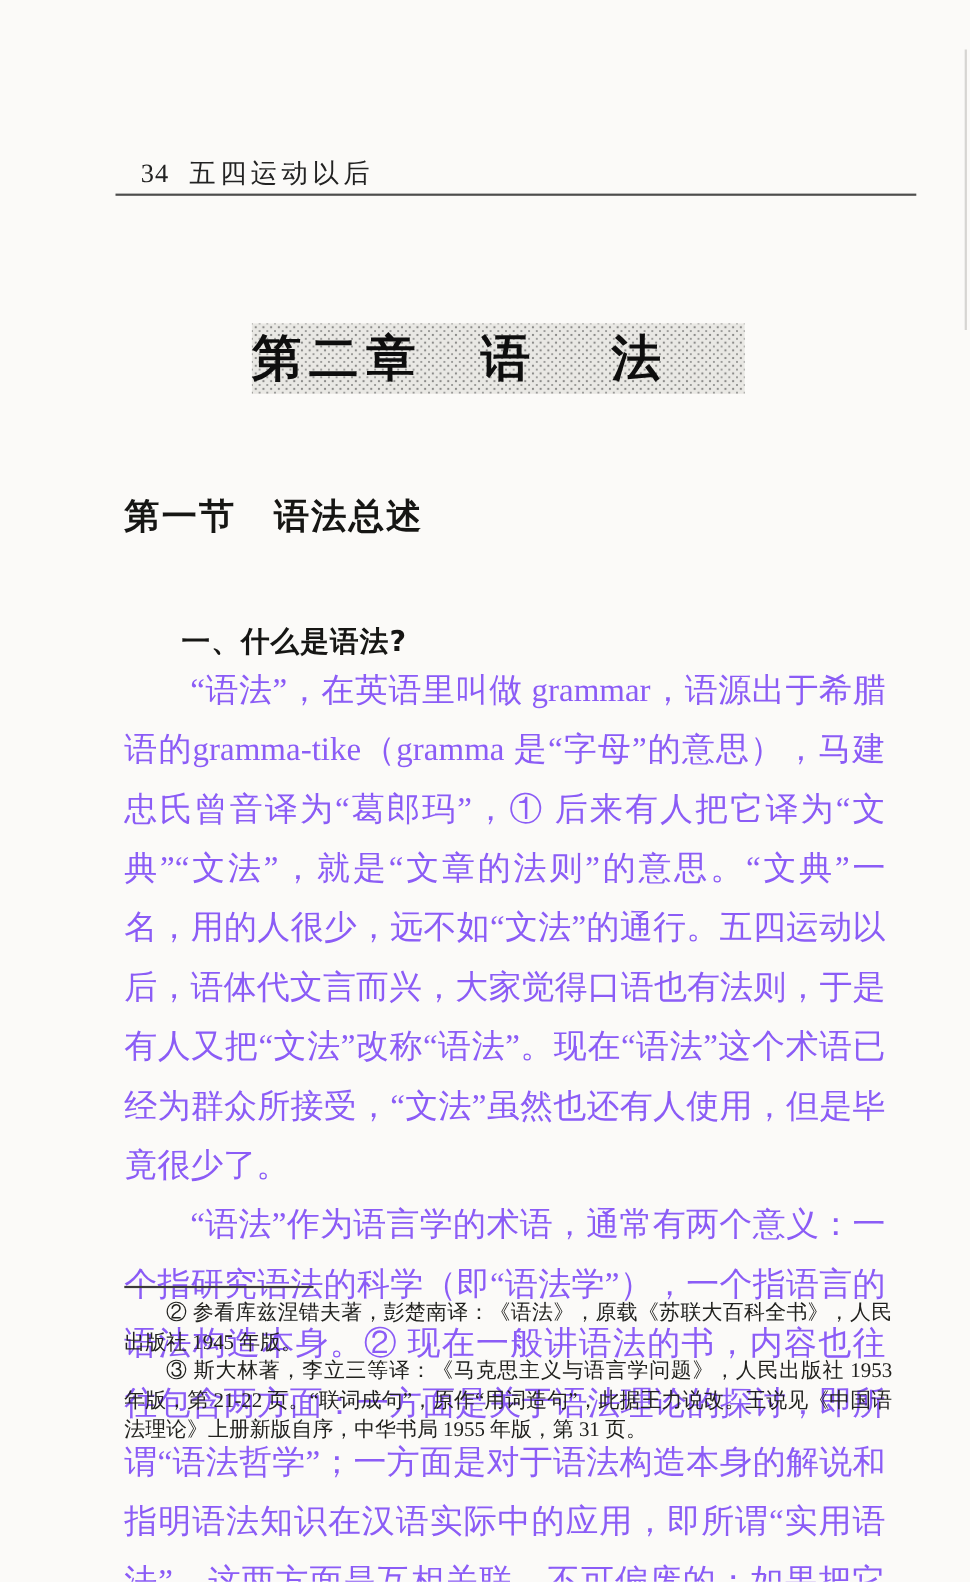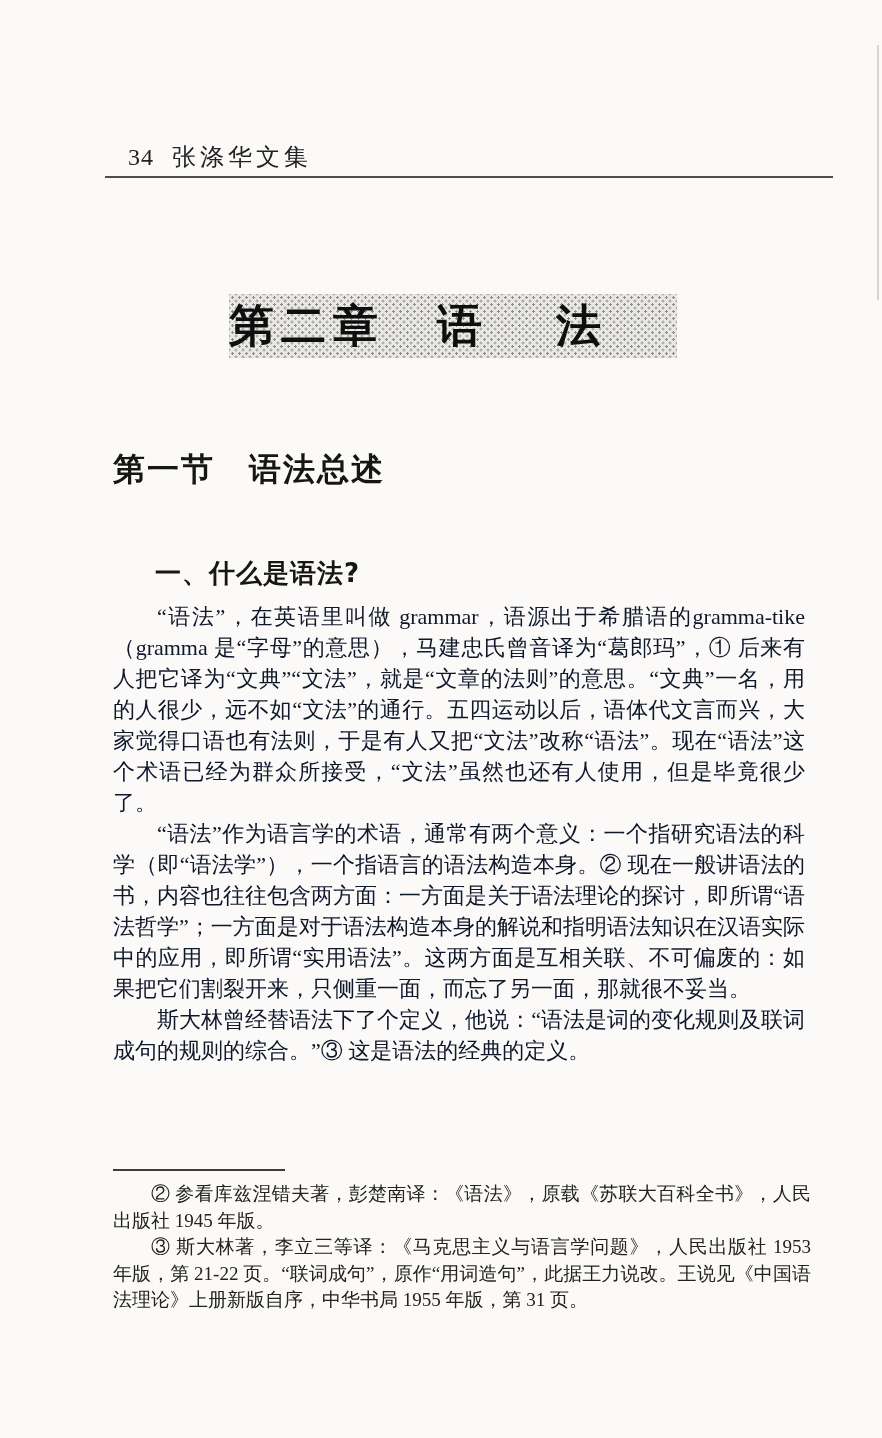--- a/index.html
+++ b/index.html
@@ -88,41 +88,41 @@
     font-weight: bold;
     font-size: 32px;
     letter-spacing: 2px;
     color: #161614;
   }
   
   .subsection-title {
     position: absolute;
     left: 153px;
     top: 554px;
-    margin: 2px;
+    margin: 12px;
     font-family: "DejaVu Sans", "Liberation Sans", sans-serif;
     font-weight: bold;
     font-size: 26px;
     letter-spacing: 1px;
     color: #161614;
   }
   
   .body-text {
     position: absolute;
     left: 113px;
     top: 601px;
     width: 692px;
   }
   .body-text p {
     margin: 0;
-    font-size: 22px;
-    line-height: 31px;
+    font-size: 30px;
+    line-height: 54px;
     text-align: justify;
     text-indent: 2em;
-    color: #0f172a;
+    color: #8b5cf6;
   }
   
   .footnote-separator {
     position: absolute;
     left: 113px;
     top: 1169px;
     width: 172px;
     height: 2px;
     background: #3c3c3b;
   }
@@ -151,21 +151,21 @@
     opacity: 0.55;
   }
 </style>
 </head>
 <body>
 
 <div class="page">
 
   <header class="page-header">
     <span class="page-number">34</span>
-    <span class="book-title">张涤华文集</span>
+    <span class="book-title">五四运动以后</span>
   </header>
   <div class="header-rule"></div>
 
   <div class="chapter-banner">
     <span class="chapter-number">第二章</span>
     <span class="chapter-char-1">语</span>
     <span class="chapter-char-2">法</span>
   </div>
 
   <h2 class="section-title">第一节　语法总述</h2>

